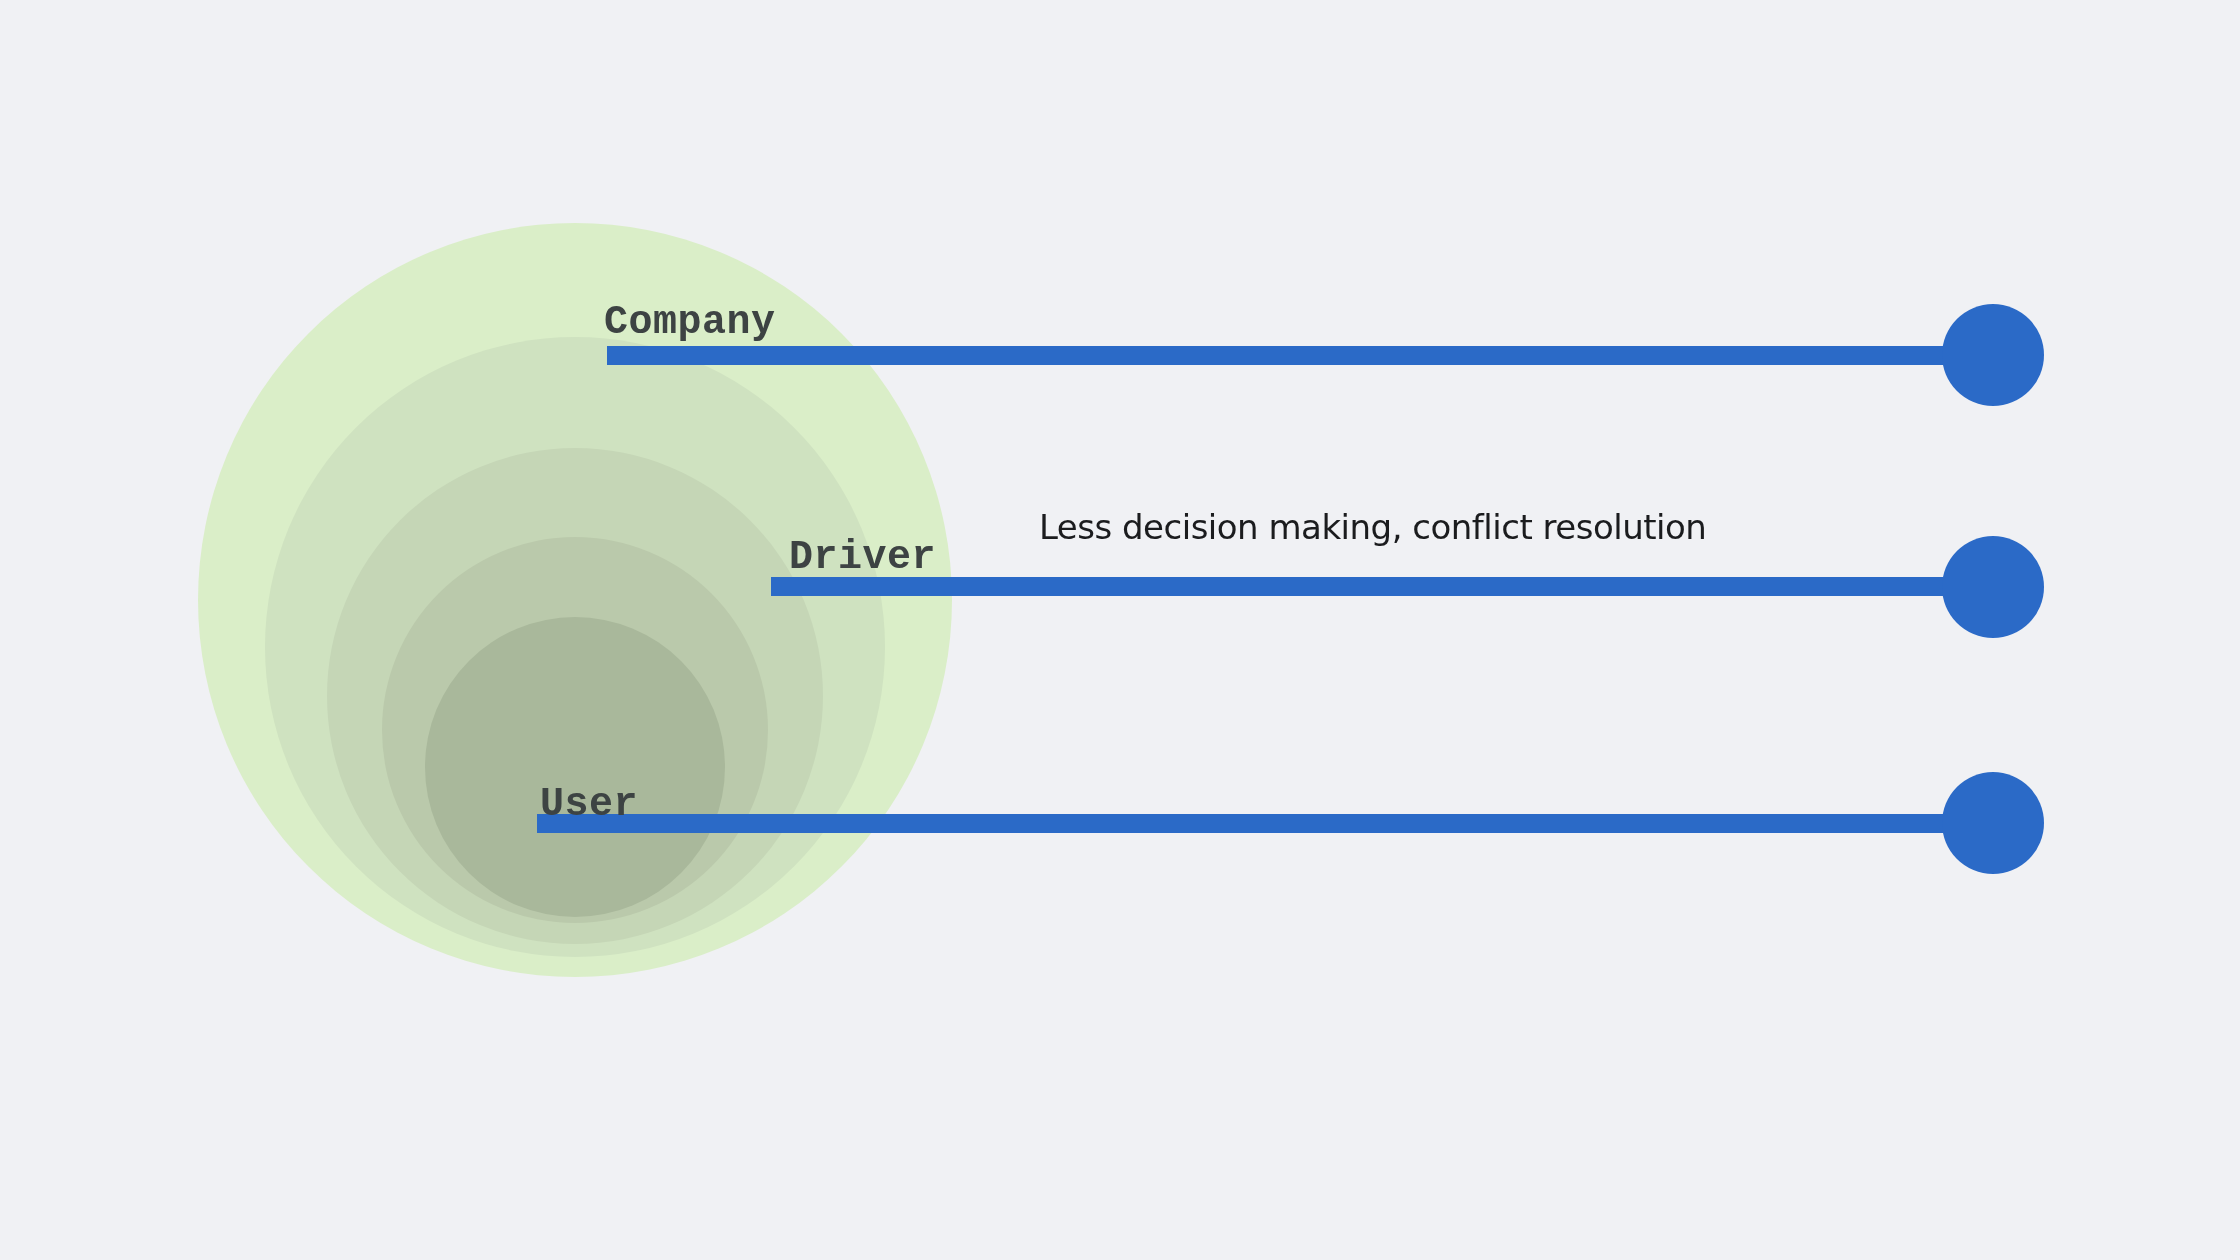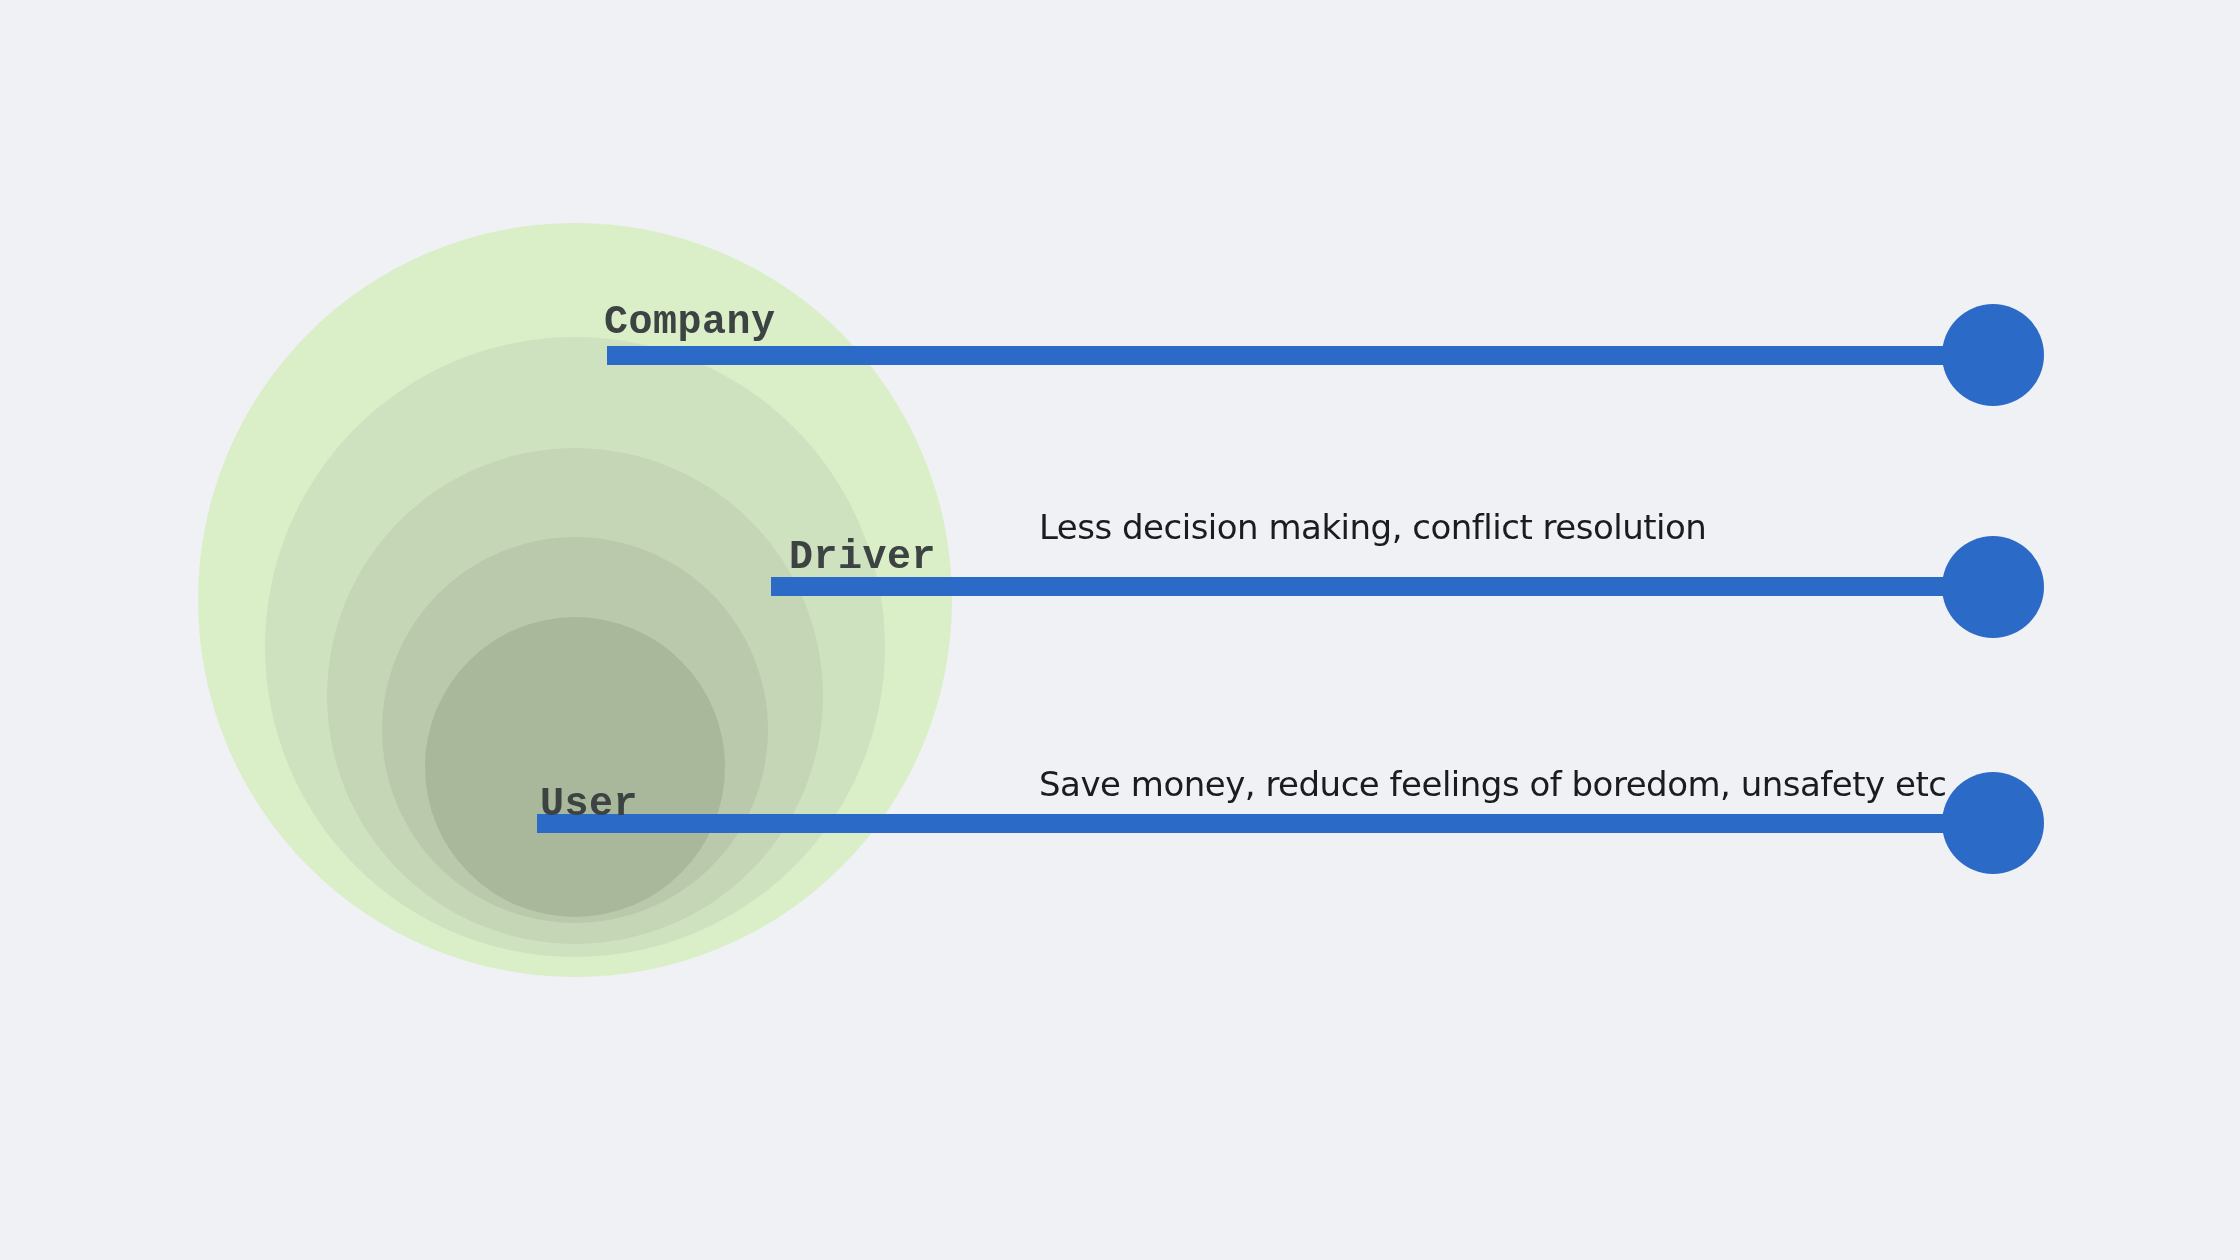--- a/index.html
+++ b/index.html
@@ -91,15 +91,14 @@
   <div class="row-label label-1">Company</div>
 
   <div class="line line-2"></div>
   <div class="dot dot-2"></div>
   <div class="row-label label-2">Driver</div>
   <div class="row-desc desc-2">Less decision making, conflict resolution</div>
 
   <div class="line line-3"></div>
   <div class="dot dot-3"></div>
   <div class="row-label label-3">User</div>
-  <div class="row-desc desc-3">Save money, reduce feelings of boredom, unsafety etc</div>
 
 </div>
 
 </body></html>

